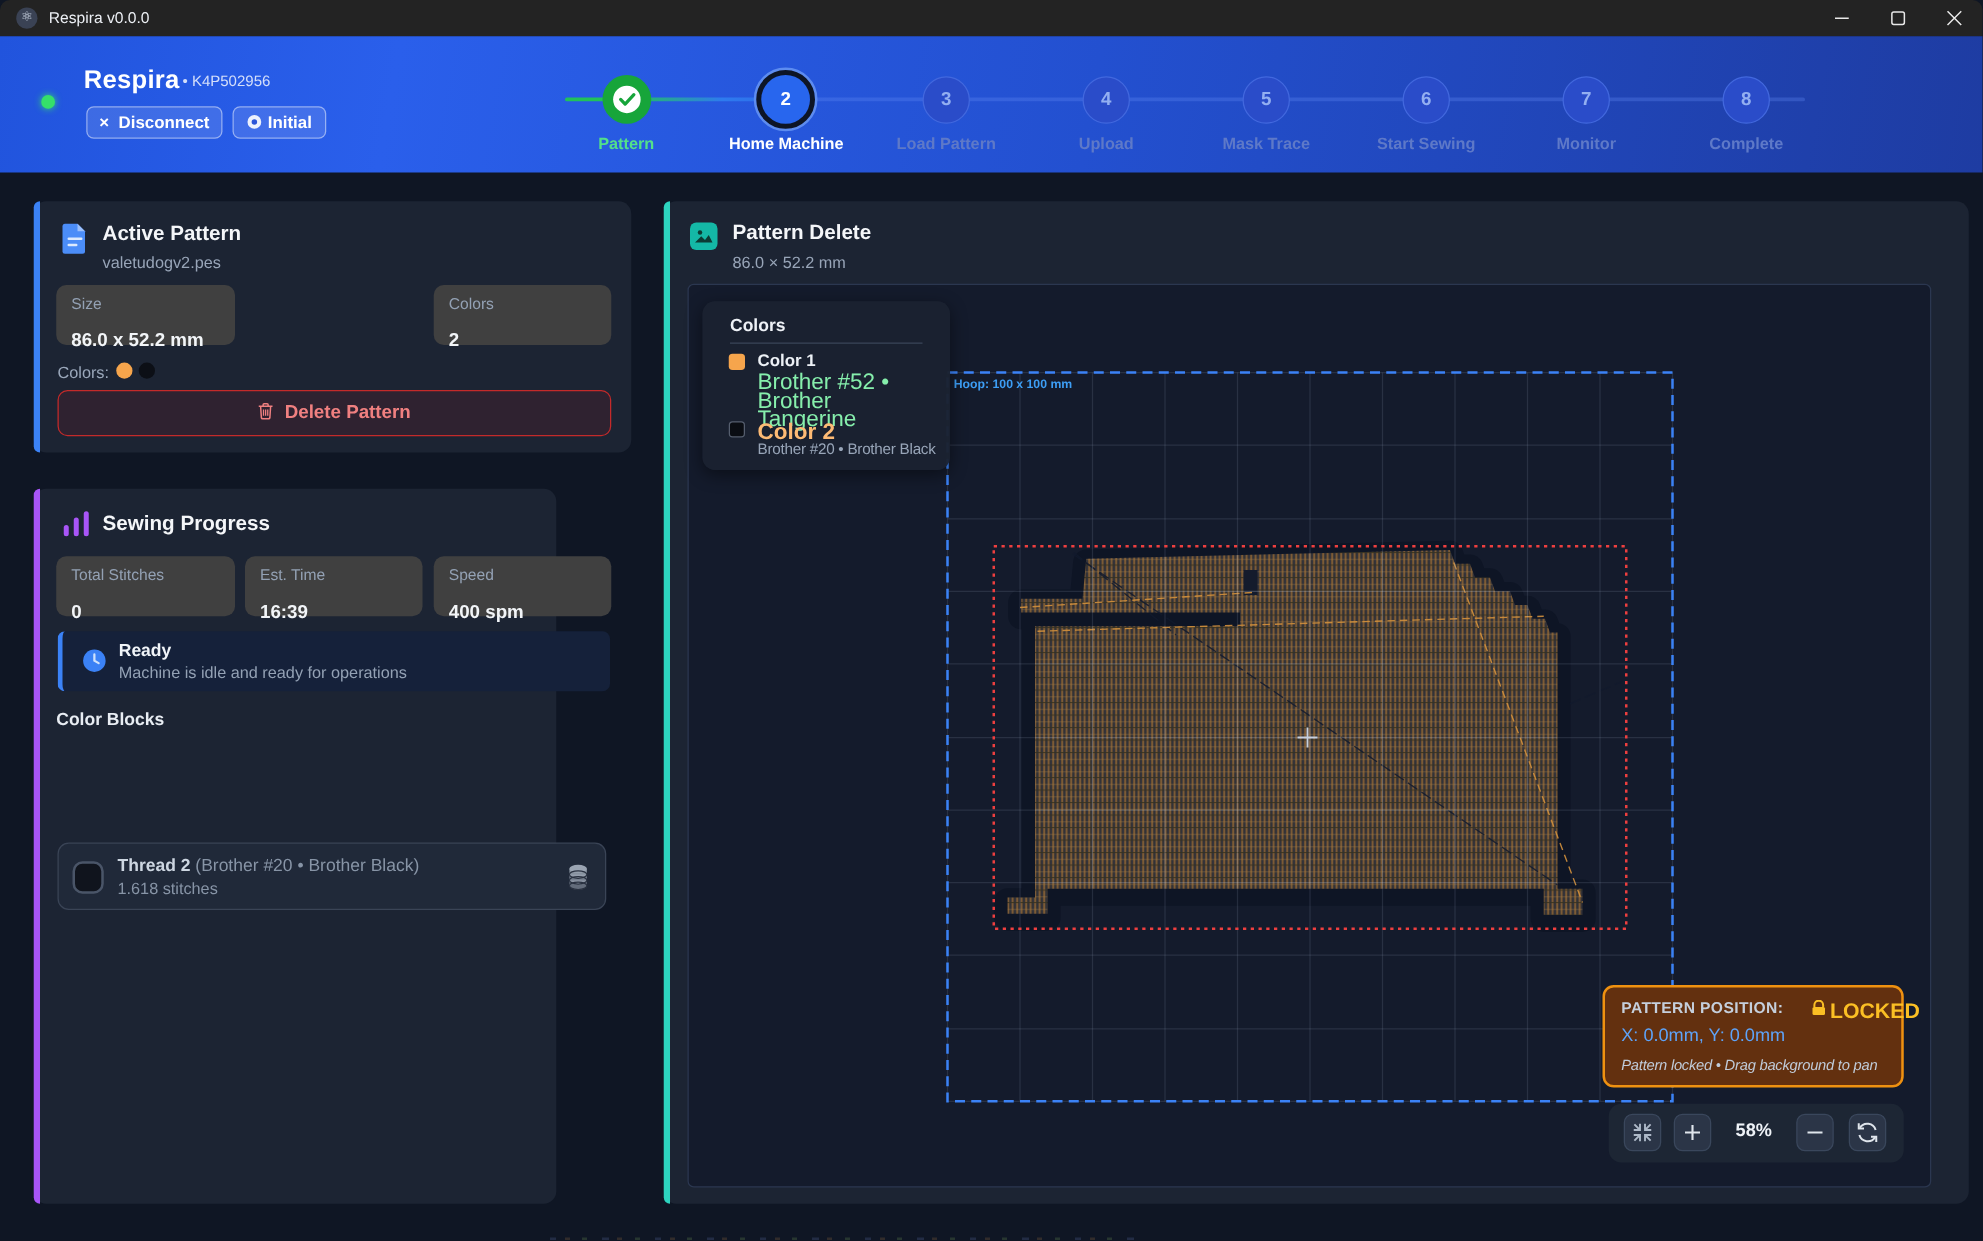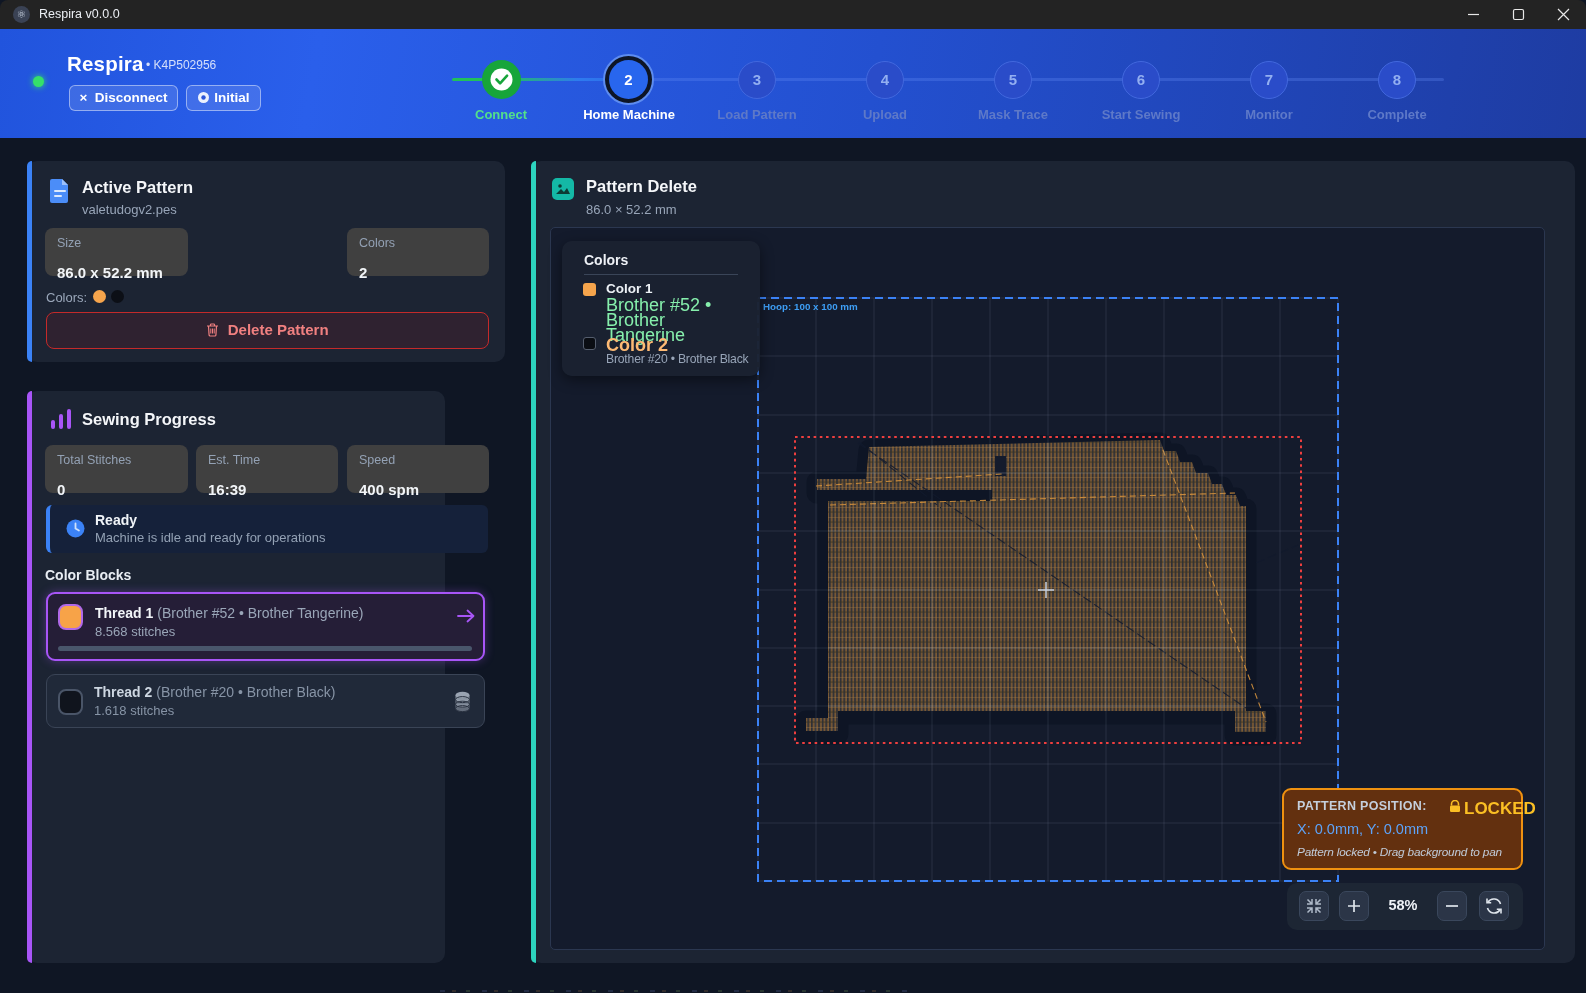--- a/index.html
+++ b/index.html
@@ -62,21 +62,21 @@
 
 <div class="stline" style="left:452px;width:49px;background:#21c15a;"></div>
 <div class="stline" style="left:501px;width:128px;background:linear-gradient(90deg,#21c15a,#2e7bef 60%,#2e6ae8);"></div>
 <div class="stline" style="left:629px;width:815px;background:rgba(99,139,245,.30);"></div>
 
 <div class="abs" style="left:482px;top:60px;width:39px;height:39px;border-radius:50%;background:#17a53a;"></div>
 <svg class="abs" style="left:482px;top:60px;" width="39" height="39">
       <circle cx="19.5" cy="19.5" r="11" fill="#fff"></circle>
       <path d="M14.5 19.5 l3.6 3.8 l7-7.6" stroke="#17a53a" stroke-width="2.6" fill="none" stroke-linecap="round" stroke-linejoin="round"></path>
     </svg>
-<div class="stlab" style="left:441px;color:#53e08a;">Connect</div>
+<div class="stlab" style="left:441px;color:#53e08a;">Pattern</div>
 
 <div class="abs" style="left:603px;top:54px;width:51px;height:51px;border-radius:50%;background:#0d1526;border:2px solid #5d8cf0;"></div>
 <div class="abs" style="left:609px;top:60px;width:39px;height:39px;border-radius:50%;background:#2866ee;color:#fff;font-size:15px;font-weight:bold;text-align:center;line-height:39px;">2</div>
 <div class="stlab" style="left:569px;color:#fff;">Home Machine</div>
 <div class="stc todo" style="left:738px;">3</div>
     <div class="stlab" style="left:697px;color:#5e79c8;">Load Pattern</div>
 <div class="stc todo" style="left:866px;">4</div>
     <div class="stlab" style="left:825px;color:#5e79c8;">Upload</div>
 <div class="stc todo" style="left:994px;">5</div>
     <div class="stlab" style="left:953px;color:#5e79c8;">Mask Trace</div>
@@ -139,29 +139,20 @@
  <div class="abs" style="left:19px;top:114px;width:442px;height:48px;background:#15213a;border-left:4px solid #3b82f6;border-radius:6px;">
   <svg class="abs" style="left:16px;top:14px;" width="19" height="19" viewBox="0 0 19 19">
           <circle cx="9.5" cy="9.5" r="9" fill="#3b82f6"></circle>
           <path d="M9.5 4.5 v5 l3.4 2" stroke="#cfe2fc" stroke-width="1.8" fill="none" stroke-linecap="round"></path>
         </svg>
   <div class="abs" style="left:45px;top:7px;font-size:14px;font-weight:bold;color:#f0f4f8;">Ready</div>
   <div class="abs" style="left:45px;top:25px;font-size:13px;color:#93a1b4;">Machine is idle and ready for operations</div>
  </div>
  <div class="abs" style="left:18px;top:176px;font-size:14px;font-weight:bold;color:#e8edf3;">Color Blocks</div>
 
- <div class="abs" style="left:19px;top:201px;width:439px;height:69px;border:2px solid #a855f7;border-radius:9px;background:#251e37;box-shadow:0 0 10px rgba(168,85,247,.35);">
-  <div class="abs" style="left:10px;top:10px;width:25px;height:26px;border-radius:8px;background:#f7a348;border:2px solid #b169e8;"></div>
-  <div class="abs" style="left:47px;top:11px;font-size:14px;"><span style="color:#f2f5f9;font-weight:bold;">Thread 1</span> <span style="color:#9aa6b8;">(Brother #52 • Brother Tangerine)</span></div>
-  <div class="abs" style="left:47px;top:30px;font-size:13px;color:#9aa6b8;">8.568 stitches</div>
-  <svg class="abs" style="left:408px;top:14px;" width="20" height="16" viewBox="0 0 20 16">
-          <path d="M2 8 h15 M11.5 2.5 L17.5 8 L11.5 13.5" stroke="#a855f7" stroke-width="1.8" fill="none" stroke-linecap="round" stroke-linejoin="round"></path>
-        </svg>
-  <div class="abs" style="left:10px;top:52px;width:414px;height:5px;border-radius:3px;background:#49566b;"></div>
- </div>
 
  <div class="abs" style="left:19px;top:283px;width:439px;height:54px;border:1px solid #3a4456;border-radius:9px;background:#202939;">
   <div class="abs" style="left:11px;top:14px;width:25px;height:26px;border-radius:8px;background:#10141d;border:2px solid #4a5568;"></div>
   <div class="abs" style="left:47px;top:9px;font-size:14px;"><span style="color:#cdd6e1;font-weight:bold;">Thread 2</span> <span style="color:#8794a6;">(Brother #20 • Brother Black)</span></div>
   <div class="abs" style="left:47px;top:28px;font-size:13px;color:#8794a6;">1.618 stitches</div>
   <svg class="abs" style="left:407px;top:16px;" width="17" height="22" viewBox="0 0 17 22">
           <ellipse cx="8.5" cy="4" rx="7" ry="3.2" fill="#9aa4b2"></ellipse>
           <path d="M1.5 4 v4.6 c0 1.8 3.1 3.2 7 3.2 s7 -1.4 7 -3.2 V4" fill="#9aa4b2" opacity=".85"></path>
           <path d="M1.5 8.6 v4.6 c0 1.8 3.1 3.2 7 3.2 s7 -1.4 7 -3.2 V8.6" fill="#9aa4b2" opacity=".7"></path>
           <path d="M1.5 13.2 v4.4 c0 1.8 3.1 3.2 7 3.2 s7 -1.4 7 -3.2 v-4.4" fill="#9aa4b2" opacity=".55"></path>

